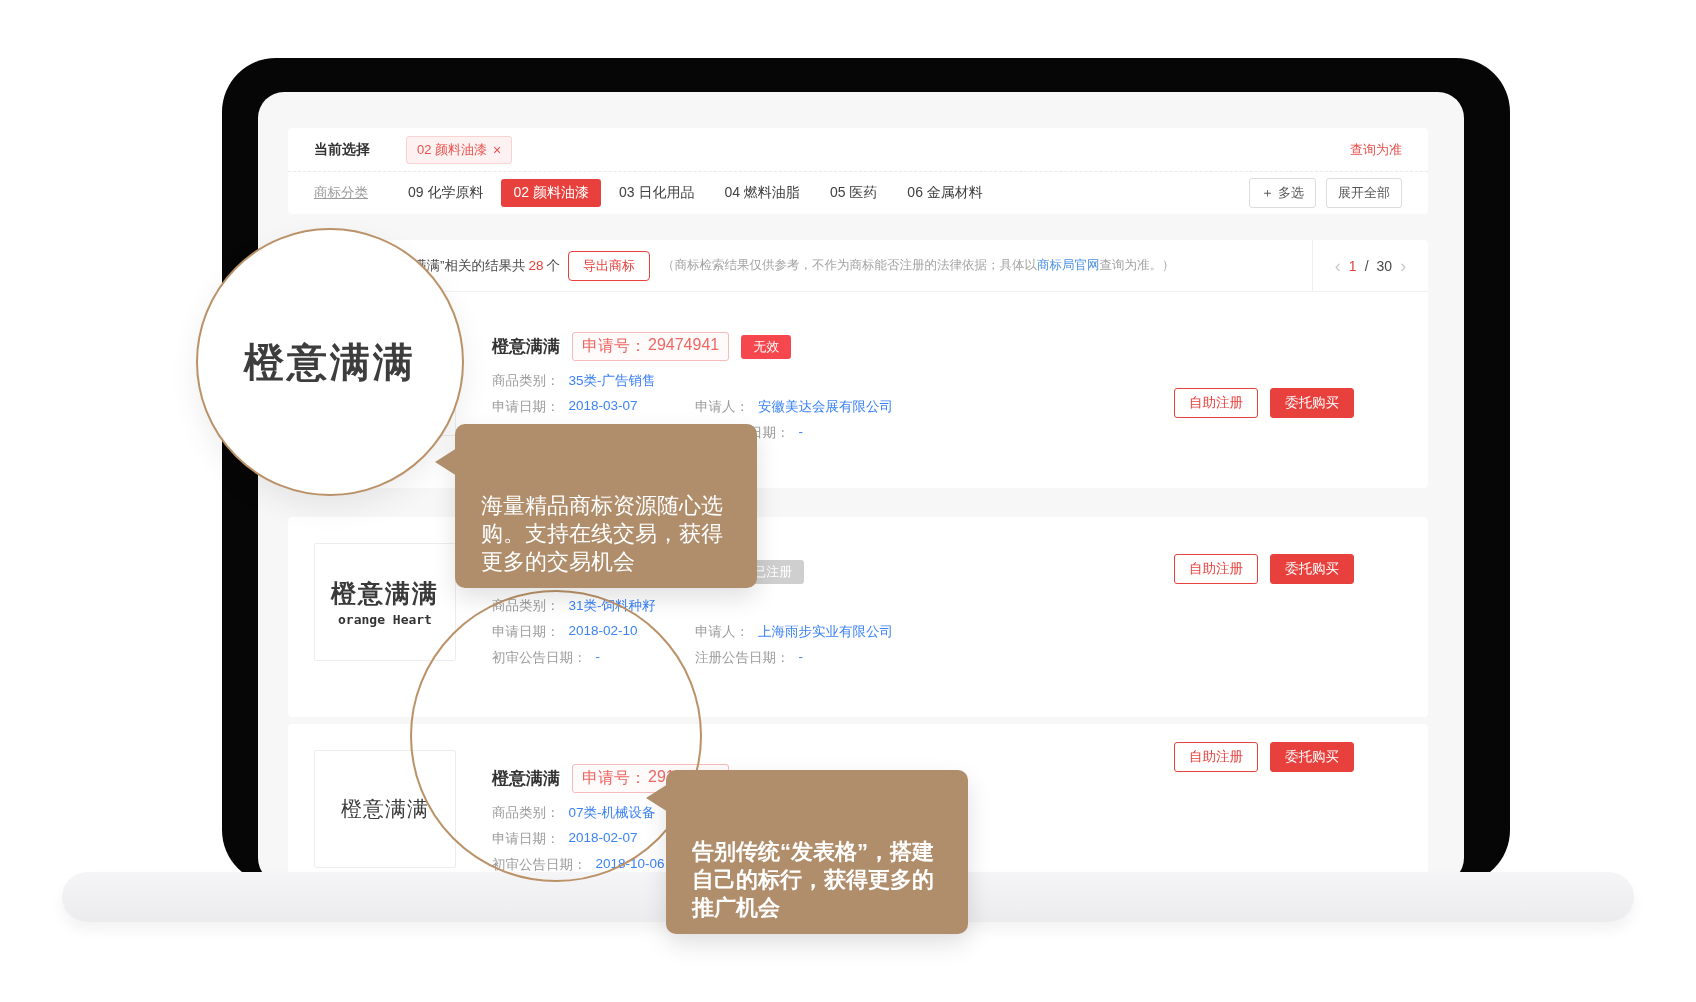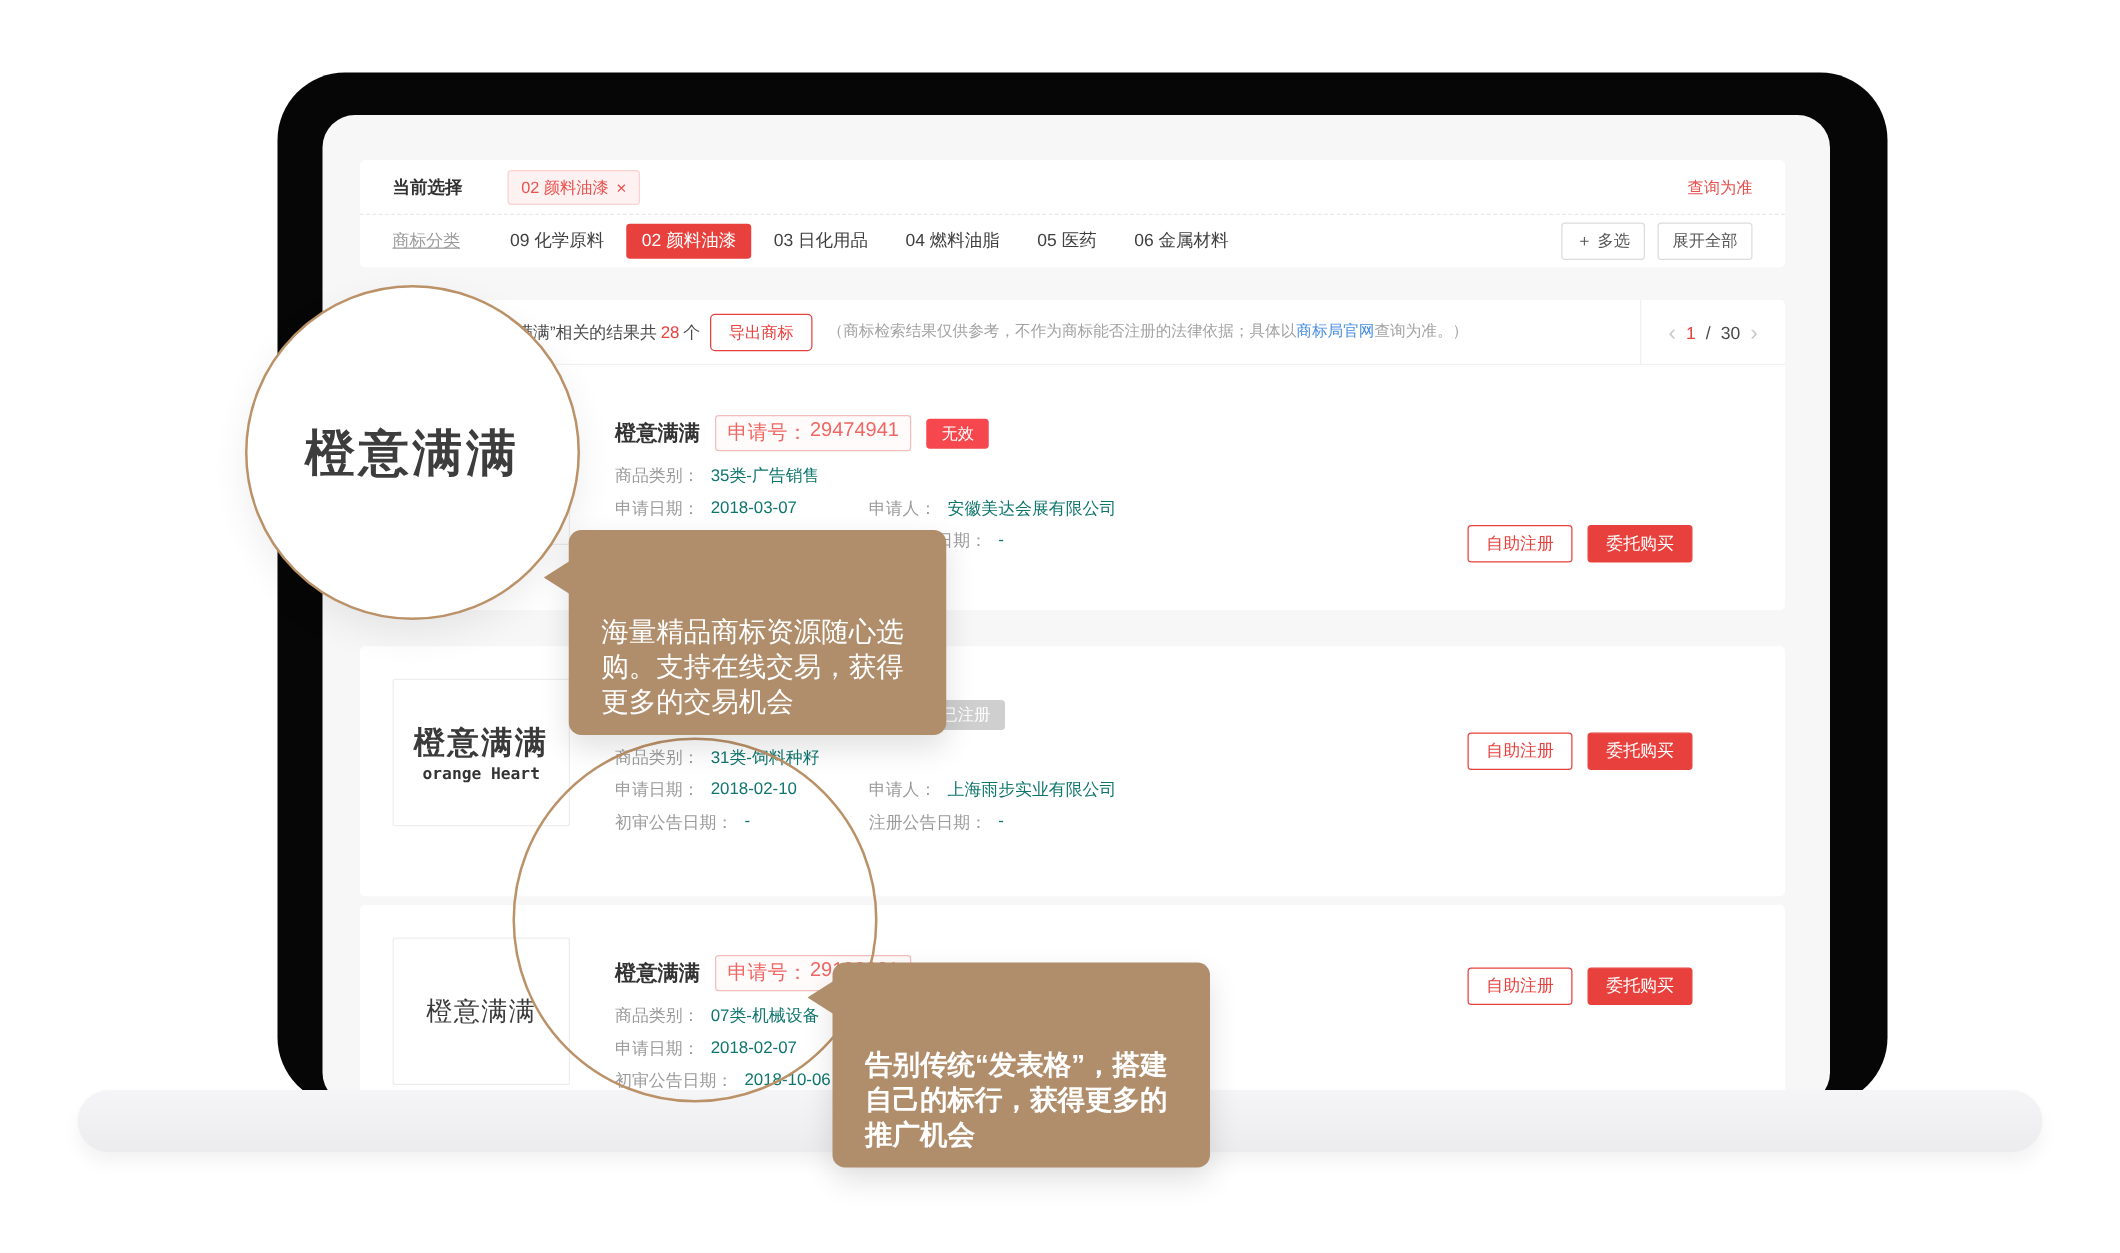--- a/index.html
+++ b/index.html
@@ -71,23 +71,23 @@
     padding:3px 9px; border-radius:3px; display:flex; gap:2px; }
   .status { font-size:13px; color:#fff; padding:3px 12px; border-radius:3px; }
   .status:empty { display:none; }
   .status-invalid { background:#f5474d; }
   .status-registered { background:#cfcfcf; }
 
   .fline { position:absolute; left:204px; display:flex; font-size:13.5px; }
   .l2 { top:80px; } .l3 { top:106px; } .l4 { top:132px; }
   .col1 { width:203px; display:flex; }
   .flabel { color:#9b9b9b; margin-right:9px; }
-  .fval { color:#0f766e; }
-
-  .actions { position:absolute; right:74px; display:flex; gap:12px;margin-top:32px; }
+  .fval { color:#3b82f6; }
+
+  .actions { position:absolute; right:74px; display:flex; gap:12px; }
   .block-a .actions { top:148px; }
   .block-b .actions { top:37px; }
   .block-c .actions { top:18px; }
   .btn-outline { border:1px solid #e8413d; color:#e8413d; background:#fff; font-size:13.5px;
     padding:5px 14px; border-radius:3px; cursor:pointer; }
   .btn-fill { border:1px solid #e8413d; background:#e8413d; color:#fff; font-size:13.5px;
     padding:5px 14px; border-radius:3px; cursor:pointer; }
 
   
   .mag1 { position:absolute; left:196px; top:228px; width:268px; height:268px; border-radius:50%;

